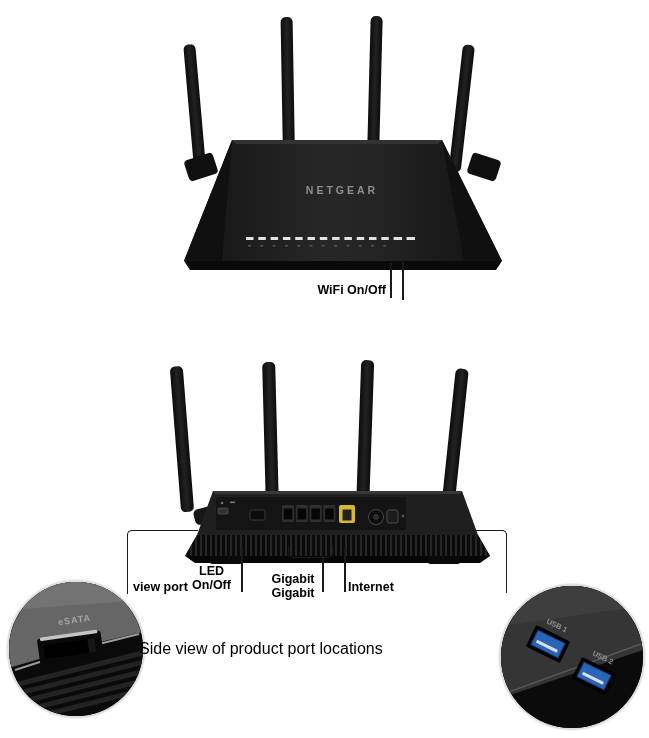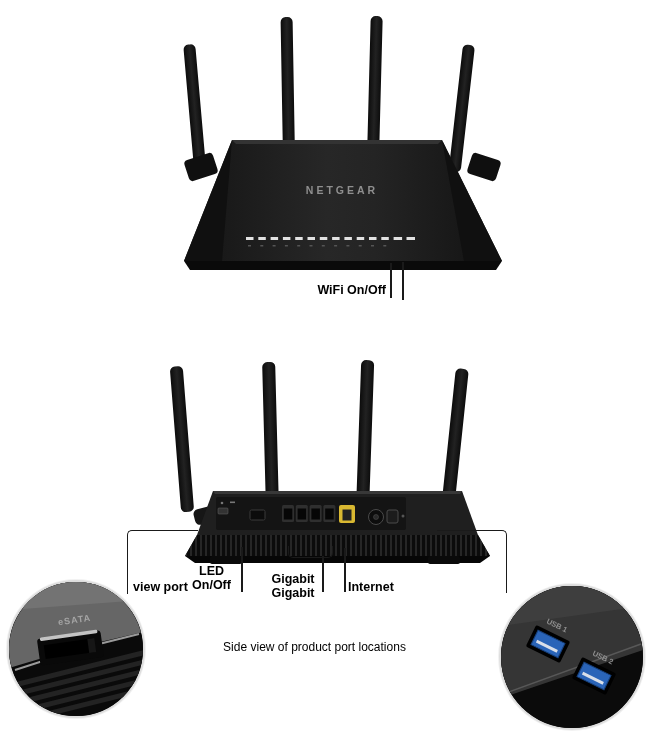--- a/index.html
+++ b/index.html
@@ -28,22 +28,22 @@
   .bracket{
     position:absolute;border-left:1.5px solid #1a1a1a;border-right:1.5px solid #1a1a1a;
     border-bottom:1.5px solid #1a1a1a;border-bottom-left-radius:5px;border-bottom-right-radius:5px;
   }
   .circle-inset{
     position:absolute;border-radius:50%;border:2px solid #dedede;
     overflow:hidden;background:#0d0d0d;
     box-shadow:0 0 0 1px #f2f2f2;
   }
   #caption{
-    position:absolute;left:139px;top:640px;width:351px;text-align:center;
-    font-size:12px;font-weight:400;color:#000;
+    position:absolute;left:139px;top:640px;width:351px;text-align:left;
+    font-size:16px;font-weight:400;color:#000;
   }
   #rear-vents{
     position:absolute;left:185px;top:535px;width:305px;height:21px;
     background:repeating-linear-gradient(90deg,#262626 0 2px,#0b0b0b 2px 5px);
     clip-path:polygon(12px 0,293px 0,305px 100%,0 100%);
   }
 </style>
 </head>
 <body>
 

